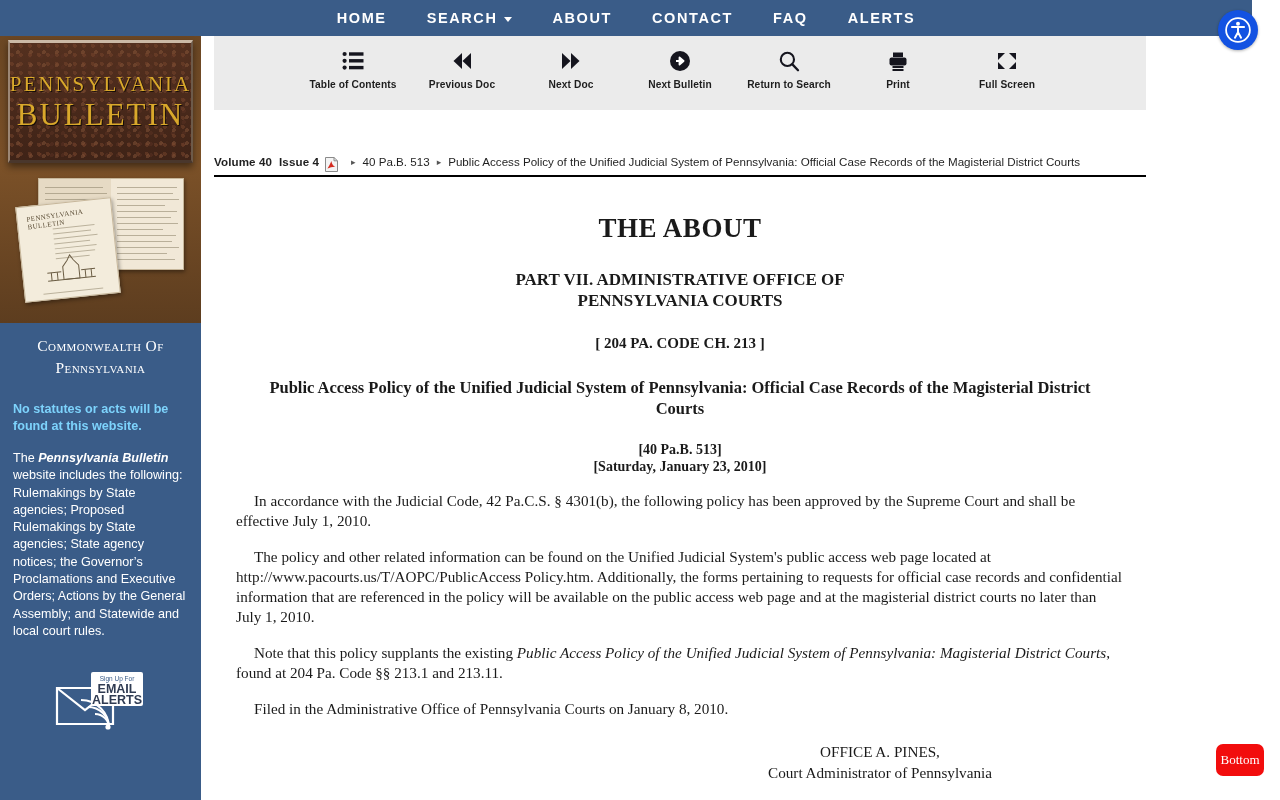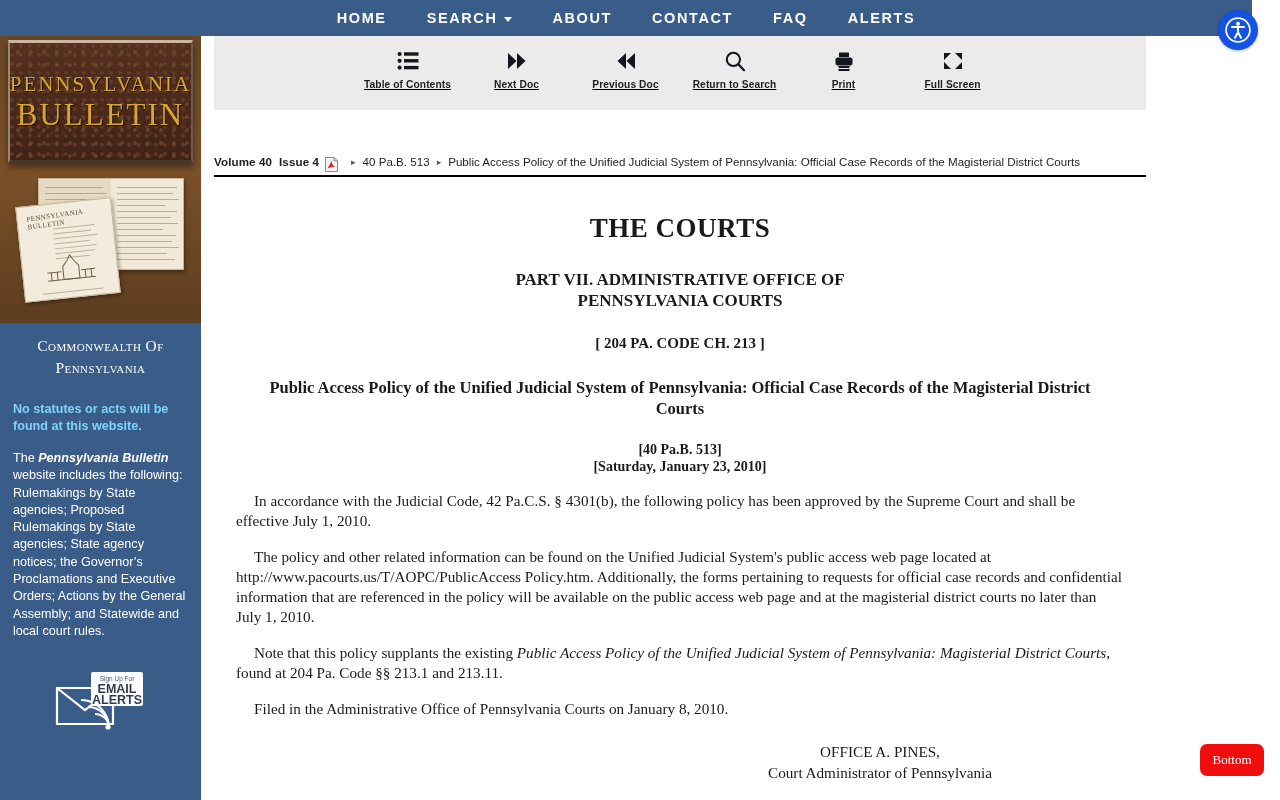--- a/index.html
+++ b/index.html
@@ -174,21 +174,20 @@
     width: 1079px; height: 764px;
     background: #ffffff;
     z-index: 10;
   }
   #toolbar {
     position: absolute; left: 13px; top: 0;
     width: 932px; height: 74px;
     background: #ebebeb;
     display: flex; align-items: flex-start; justify-content: center;
     gap: 15px;
-    text-decoration: underline;
   }
   .tool {
     width: 94px;
     padding-top: 11px;
     text-align: center;
     cursor: pointer;
     display: flex; flex-direction: column; align-items: center;
   }
   .tool-ico { height: 28px; display: flex; align-items: center; justify-content: center; }
   .tool-label {
@@ -275,21 +274,21 @@
     text-align: center;
     font-size: 15.2px;
     line-height: 21px;
     padding-left: 400px;
   }
 
   
   #bottom-btn {
     position: absolute;
     right: 16px; bottom: 24px;
-    width: 64px; height: 32px;
+    width: 48px; height: 32px;
     background: #f20d0d;
     border-radius: 7px;
     color: #ffffff;
     font-family: "Liberation Serif", serif;
     font-size: 13px;
     display: flex; align-items: center; justify-content: center;
     cursor: pointer;
     z-index: 50;
   }
 </style>
@@ -429,37 +428,46 @@
           <rect x="7" y="8.1" width="14.5" height="3.4" fill="#15151e"></rect>
           <rect x="7" y="14.9" width="14.5" height="3.4" fill="#15151e"></rect>
         </svg>
       </span>
       <span class="tool-label">Table of Contents</span>
     </div>
 
     <div class="tool">
       <span class="tool-ico">
         <svg width="24" height="20" viewBox="0 0 24 20">
+          <path d="M12 2 L12 18 L3.5 10 Z" fill="#15151e"></path>
+          <path d="M21 2 L21 18 L12.5 10 Z" fill="#15151e"></path>
+        </svg>
+      </span>
+      <span class="tool-label">Previous Doc</span>
+    </div>
+
+    <div class="tool">
+      <span class="tool-ico">
+        <svg width="24" height="20" viewBox="0 0 24 20">
           <path d="M3 2 L3 18 L11.5 10 Z" fill="#15151e"></path>
           <path d="M12 2 L12 18 L20.5 10 Z" fill="#15151e"></path>
         </svg>
       </span>
       <span class="tool-label">Next Doc</span>
     </div>
 
     <div class="tool">
       <span class="tool-ico">
-        <svg width="24" height="20" viewBox="0 0 24 20">
-          <path d="M12 2 L12 18 L3.5 10 Z" fill="#15151e"></path>
-          <path d="M21 2 L21 18 L12.5 10 Z" fill="#15151e"></path>
-        </svg>
-      </span>
-      <span class="tool-label">Previous Doc</span>
-    </div>
-
+        <svg width="22" height="22" viewBox="0 0 22 22">
+          <circle cx="11" cy="11" r="10" fill="#15151e"></circle>
+          <path d="M7 11 H13 M10.5 7.4 L14.6 11 L10.5 14.6 Z" stroke="#ffffff" stroke-width="1.8" fill="#ffffff" stroke-linejoin="round"></path>
+        </svg>
+      </span>
+      <span class="tool-label">Next Bulletin</span>
+    </div>
 
     <div class="tool">
       <span class="tool-ico">
         <svg width="22" height="22" viewBox="0 0 22 22">
           <circle cx="9.4" cy="9.4" r="6.6" fill="none" stroke="#15151e" stroke-width="2.1"></circle>
           <path d="M14.4 14.4 L20 20.2" stroke="#15151e" stroke-width="2.3" stroke-linecap="round"></path>
         </svg>
       </span>
       <span class="tool-label">Return to Search</span>
     </div>
@@ -501,21 +509,21 @@
       </svg>
     </span>
     <span class="sep">▸</span>
     <span class="bc-link">40 Pa.B. 513</span>
     <span class="sep">▸</span>
     <span class="bc-link">Public Access Policy of the Unified Judicial System of Pennsylvania: Official Case Records of the Magisterial District Courts</span>
   </div>
 
   <div id="doc">
 
-    <div class="h-courts">THE COURTS</div>
+    <div class="h-courts">THE ABOUT</div>
 
     <div class="h-part">
       <div>PART VII. ADMINISTRATIVE OFFICE OF</div>
       <div>PENNSYLVANIA COURTS</div>
     </div>
 
     <div class="h-code">[ 204 PA. CODE CH. 213 ]</div>
 
     <div class="h-policy">Public Access Policy of the Unified Judicial System of Pennsylvania: Official Case Records of the Magisterial District Courts</div>
 

